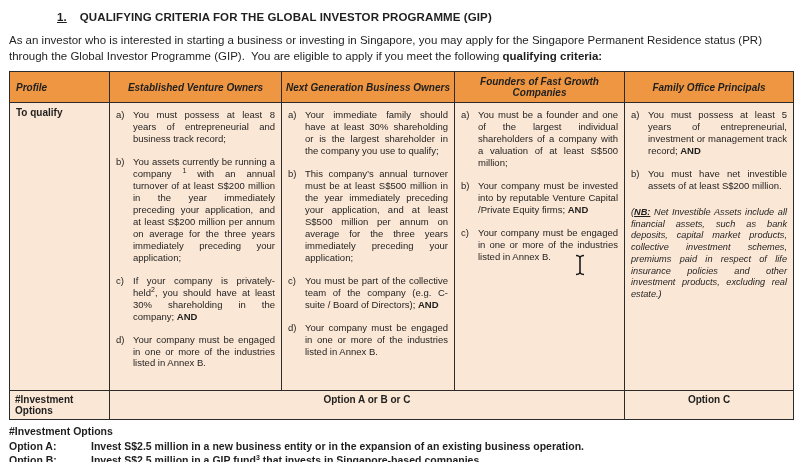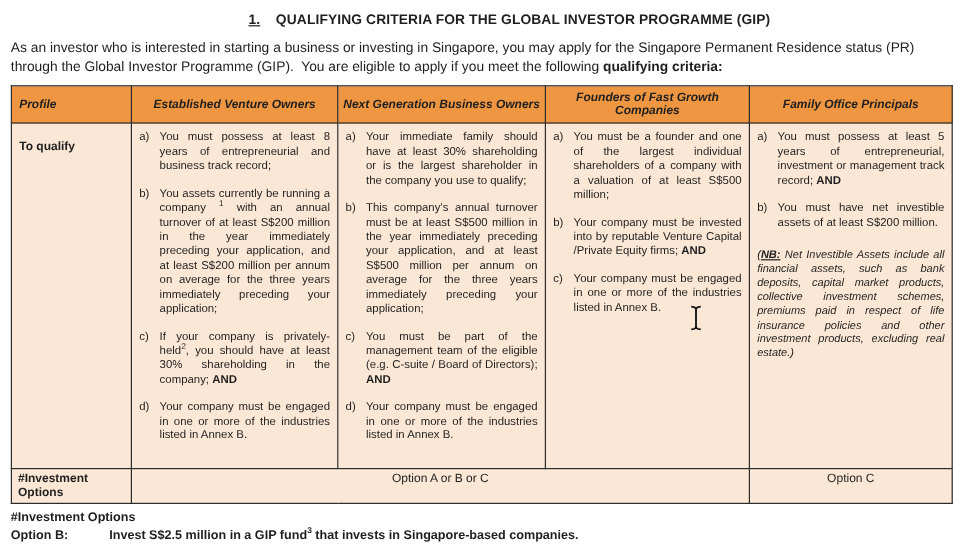--- a/index.html
+++ b/index.html
@@ -9,44 +9,44 @@
     --text:#1f1f1f;
   }
   *{box-sizing:border-box;}
   html,body{margin:0;padding:0;}
   body{
     width:800px;height:462px;overflow:hidden;background:#ffffff;
     font-family:"Liberation Sans",sans-serif;color:var(--text);
     position:relative;
   }
   .page{padding:8px 8px 0 9px;}
-  .heading{margin:3px 0 0 48px;font-weight:bold;font-size:11.5px;letter-spacing:.1px;text-align:center;}
+  .heading{margin:3px 0 0 48px;font-weight:bold;font-size:11.5px;letter-spacing:.1px;}
   .hnum{text-decoration:underline;margin-right:13px;}
   .intro{font-size:11.5px;line-height:1.35;margin:10px 0 7px 0;width:788px;}
   .b{font-weight:bold;text-align:center;}
 
   table{border-collapse:collapse;width:784px;table-layout:fixed;}
   th,td{border:1px solid var(--border);}
   th{
     background:var(--header-bg);font-size:10px;font-weight:bold;
     padding:4px 4px;text-align:center;color:var(--text);font-style:italic;
   }
   th.profile-h{text-align:left;padding-left:6px;}
   td{background:var(--cell-bg);vertical-align:top;font-size:9.5px;}
-  .profile-cell{font-weight:bold;font-size:10px;padding:14px 6px;}
+  .profile-cell{font-weight:bold;font-size:10px;padding:4px 6px;}
   .crit{padding:6px 6px 2px 6px;height:288px;overflow:hidden;}
   .item{display:flex;margin-bottom:11px;line-height:1.26;}
   .letter{width:17px;flex:none;}
   .itext{flex:1;text-align:justify;}
   .note{font-style:italic;font-size:9.2px;line-height:1.28;text-align:justify;margin-top:15px;}
   sup{font-size:7px;line-height:0;}
 
   .inv-row td{padding:3px 5px;font-size:10px;height:20px;}
   .inv-label{font-weight:bold;}
-  .inv-span,.inv-c{text-align:center;}
+  .inv-span,.inv-c{text-align:center;font-weight:bold;}
 
   .footer{margin-top:6px;font-size:10.5px;font-weight:bold;line-height:1.1;}
   .footer-title{margin-bottom:3px;}
   .opt-row{display:flex;margin-top:3px;}
   .opt-label{width:82px;flex:none;}
   .opt-text{flex:1;}
 
   .cursor{position:absolute;left:574px;top:254px;width:12px;height:22px;pointer-events:none;}
 </style>
 </head>
@@ -104,21 +104,21 @@
             <div class="item">
               <span class="letter">a)</span>
               <span class="itext"><span>Your immediate family should have at least 30% shareholding or is the largest shareholder in the company you use to qualify;</span></span>
             </div>
             <div class="item">
               <span class="letter">b)</span>
               <span class="itext"><span>This company’s annual turnover must be at least S$500 million in the year immediately preceding your application, and at least S$500 million per annum on average for the three years immediately preceding your application;</span></span>
             </div>
             <div class="item">
               <span class="letter">c)</span>
-              <span class="itext"><span>You must be part of the management team of the eligible (e.g. C-suite / Board of Directors); </span><span style="font-weight: bold;">AND</span></span>
+              <span class="itext"><span>You must be part of the collective team of the company (e.g. C-suite / Board of Directors); </span><span style="font-weight: bold;">AND</span></span>
             </div>
             <div class="item">
               <span class="letter">d)</span>
               <span class="itext"><span>Your company must be engaged in one or more of the industries listed in Annex B.</span></span>
             </div>
           </td>
         <td class="crit">
             <div class="item">
               <span class="letter">a)</span>
               <span class="itext"><span>You must be a founder and one of the largest individual shareholders of a company with a valuation of at least S$500 million;</span></span>
@@ -149,20 +149,24 @@
         <td class="inv-span" colspan="3">Option A or B or C</td>
         <td class="inv-c">Option C</td>
       </tr>
     </tbody>
   </table>
 
   <div class="footer">
     <div class="footer-title">#Investment Options</div>
     <div>
         <div class="opt-row">
+          <span class="opt-label">Option A:</span>
+          <span class="opt-text"><span>Invest S$2.5 million in a new business entity or in the expansion of an existing business operation.</span></span>
+        </div>
+        <div class="opt-row">
           <span class="opt-label">Option B:</span>
           <span class="opt-text"><span>Invest S$2.5 million in a GIP fund</span><sup>3</sup><span> that invests in Singapore-based companies.</span></span>
         </div>
       </div>
   </div>
 
 </div>
 
 <svg class="cursor" viewBox="0 0 12 22" xmlns="http://www.w3.org/2000/svg" style="left: 574px; top: 254px;">
   <g stroke="#1a1a1a" stroke-width="1.6" fill="none">

